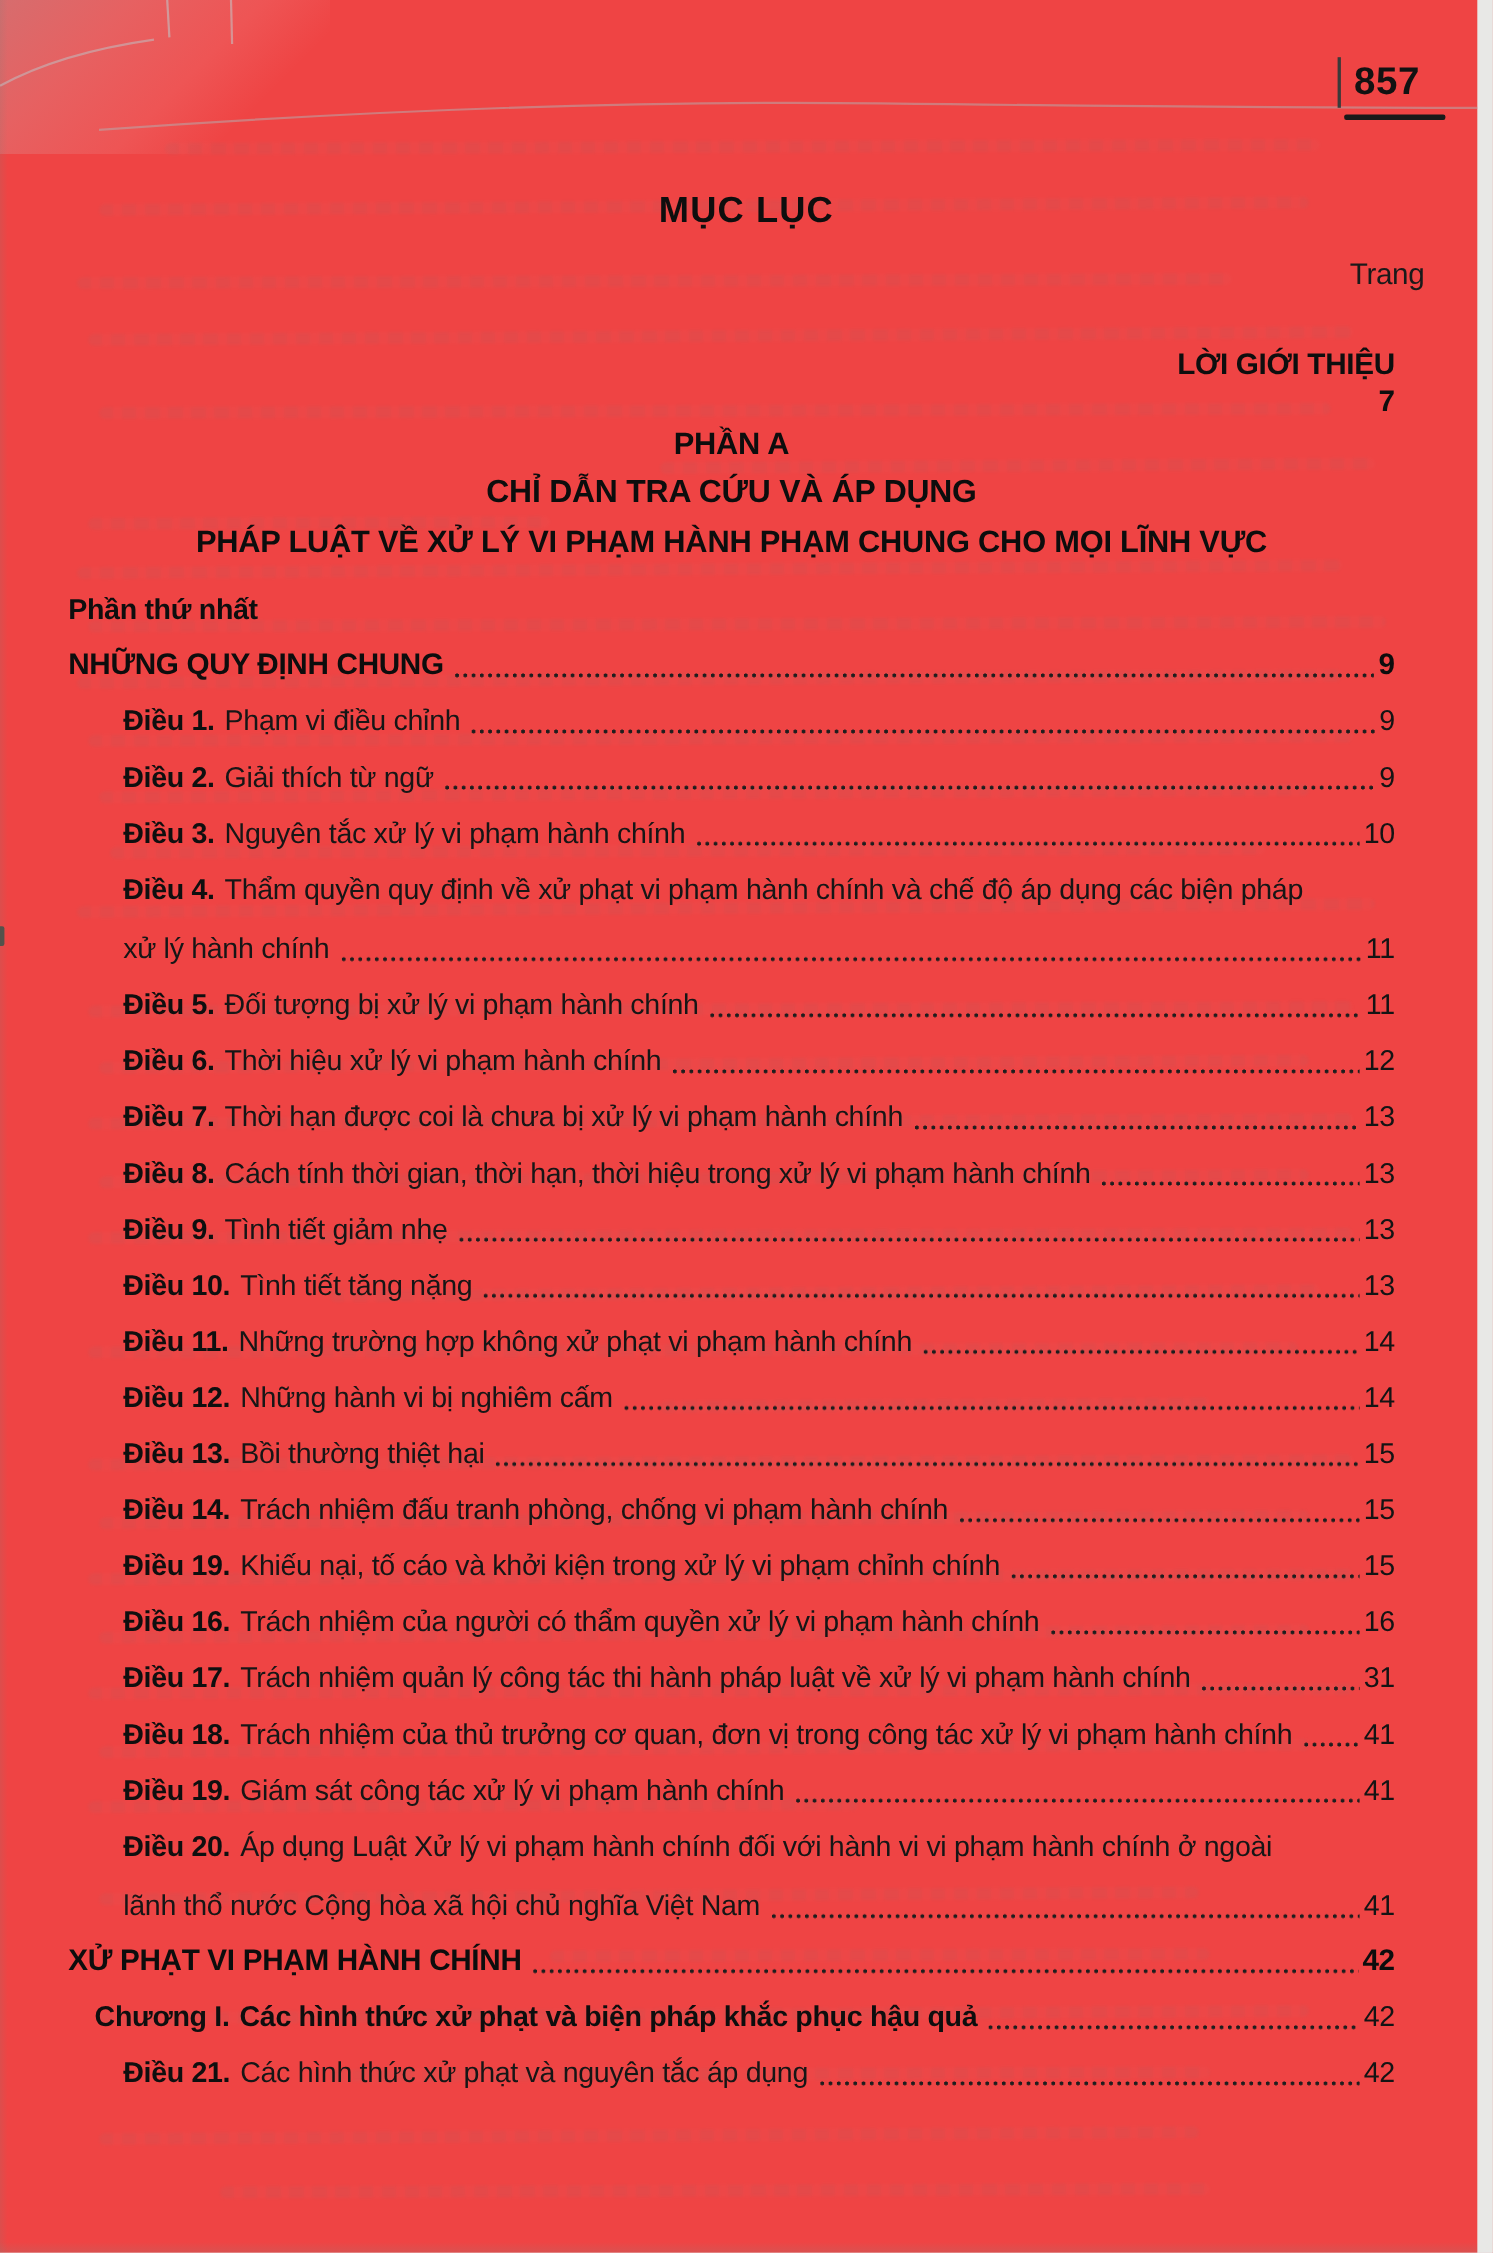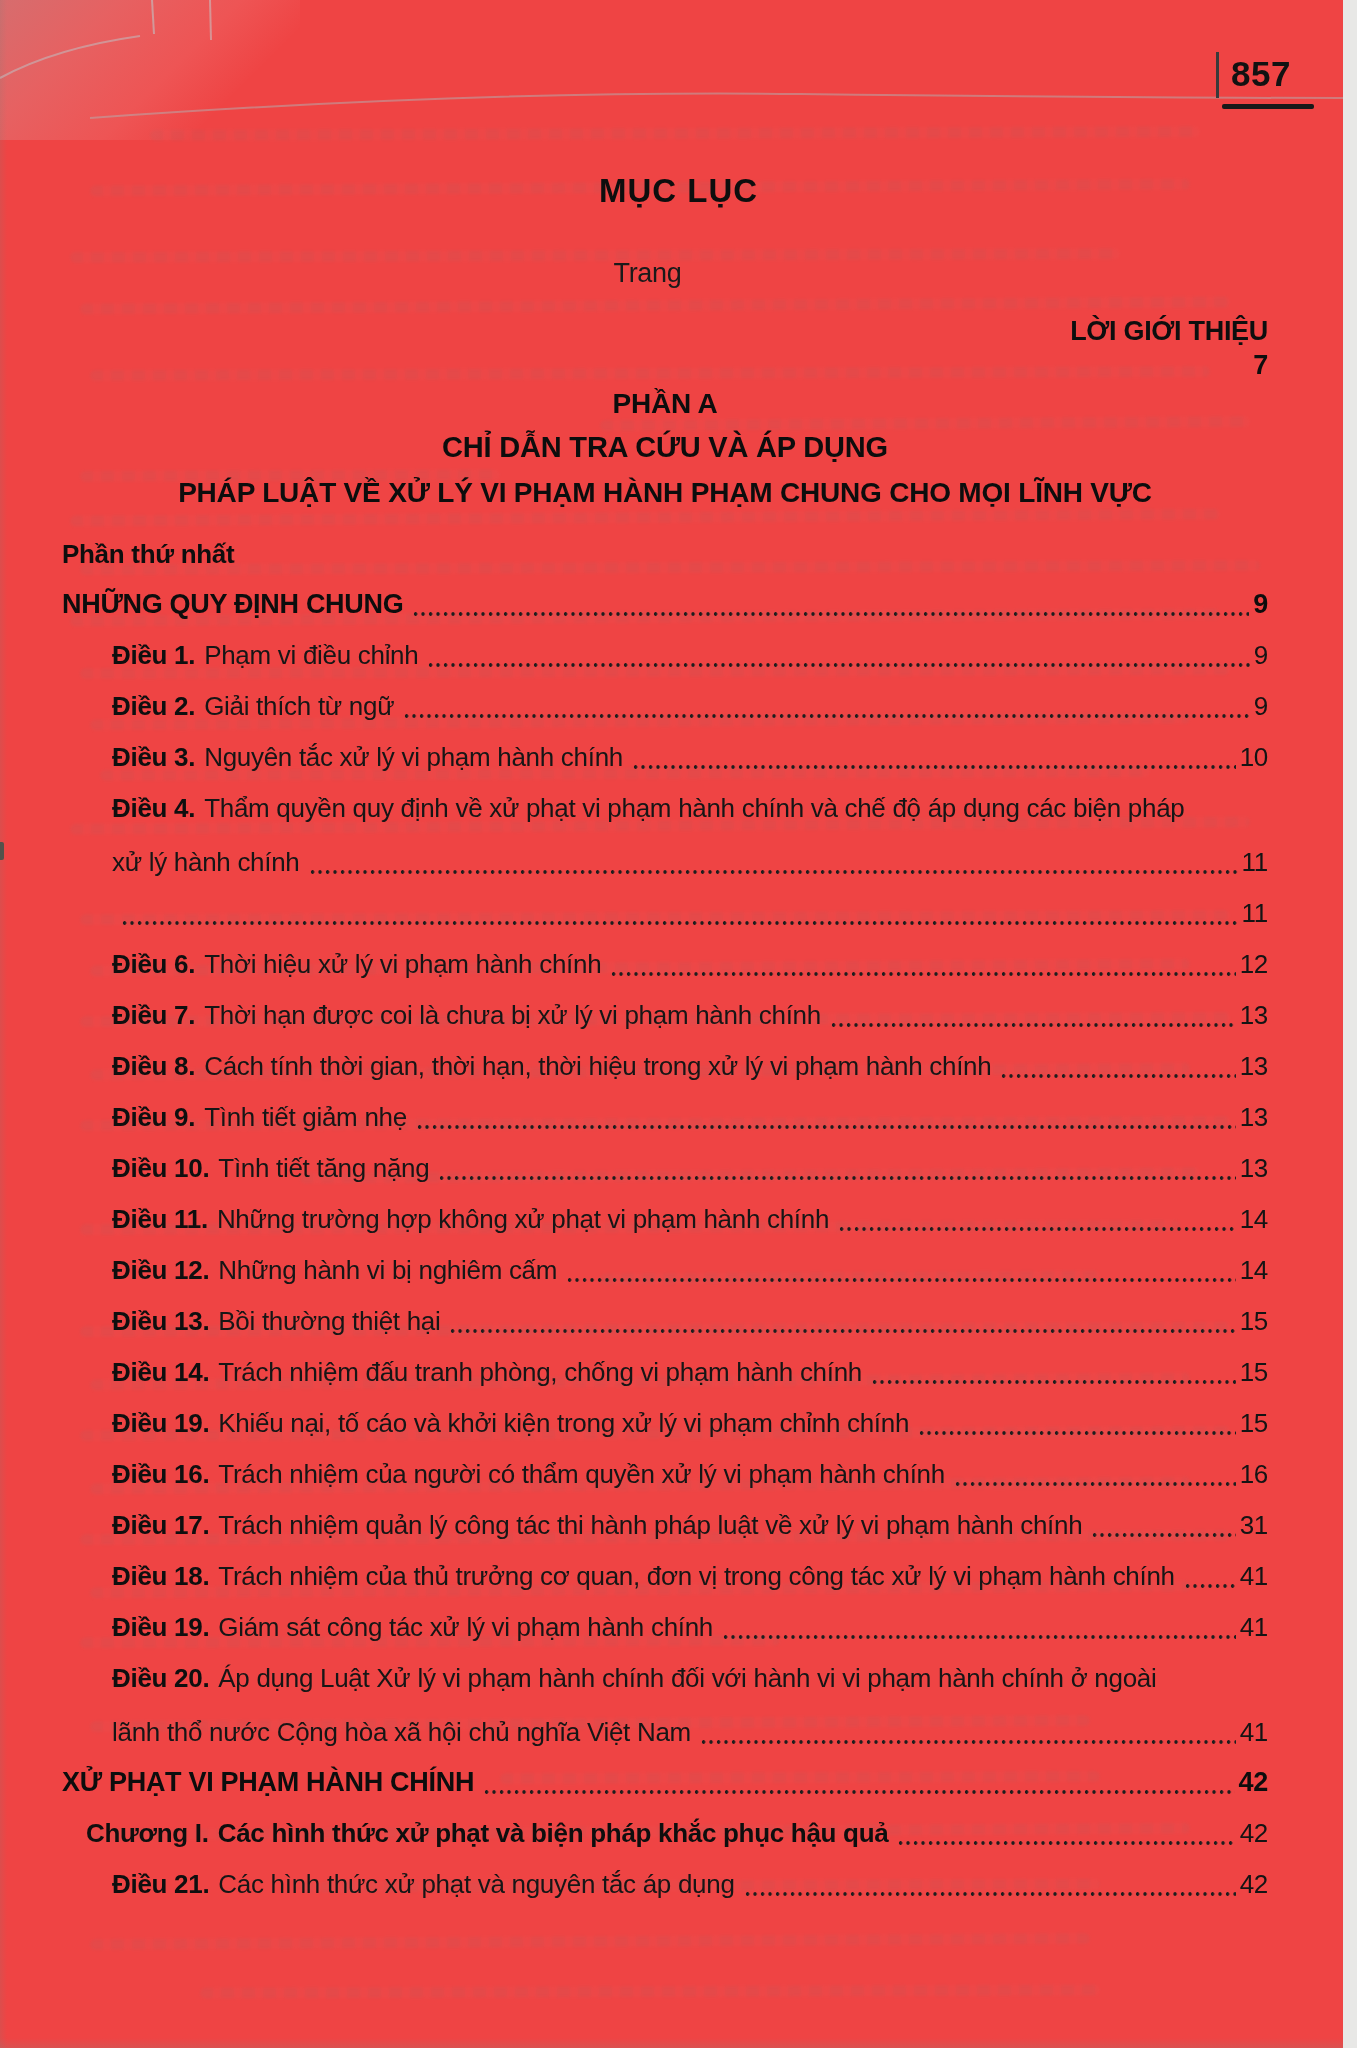--- a/index.html
+++ b/index.html
@@ -38,22 +38,22 @@
   
   .folio{position:absolute;top:52px;left:1216px;display:flex;align-items:flex-start;}
   .folio-bar{width:3px;height:46px;background:#3a3a3a;margin-right:12px;}
   .folio-num{font-size:35px;font-weight:bold;letter-spacing:.5px;color:#121212;line-height:44px;}
   .folio-rule{position:absolute;top:104px;left:1222px;width:92px;height:5px;background:#191919;border-radius:2px;}
   .doc-title{
     position:absolute;top:172px;left:0;width:1357px;text-align:center;
     font-size:33px;font-weight:bold;letter-spacing:1px;color:#0e0e0e;
   }
   .col-header{
-    position:absolute;top:234px;left:0;width:1295px;text-align:center;
-    font-size:27px;color:#1a1a1a;letter-spacing:-.3px;margin-top:24px;
+    position:absolute;top:234px;left:0;width:1295px;text-align:right;
+    font-size:27px;color:#1a1a1a;letter-spacing:-.3px;
   }
   
   .toc{position:absolute;top:316px;left:62px;width:1206px;}
   .row{display:flex;align-items:flex-end;height:51px;box-sizing:border-box;padding-bottom:6px;letter-spacing:-.3px;}
   .row .txt{white-space:nowrap;font-size:26px;color:#161616;}
   .row .lbl{font-weight:bold;color:#0f0f0f;margin-right:9px;}
   .row .lead{
     flex:1 1 auto;height:6px;margin:0 4px 3px 10px;
     background-image:radial-gradient(circle at 2.5px 3px,#1d1d1d 1.55px,rgba(0,0,0,0) 2px);
     background-size:7.5px 6px;background-repeat:repeat-x;background-position:left bottom;
@@ -176,20 +176,21 @@
         </div>
         <div class="row article">
           <span class="txt"><span class="lbl">Điều 4.</span><span>Thẩm quyền quy định về xử phạt vi phạm hành chính và chế độ áp dụng các biện pháp</span></span>
         </div>
         <div class="row article-wrap">
           <span class="txt">xử lý hành chính</span>
           <span class="lead"></span>
           <span class="pg">11</span>
         </div>
         <div class="row article">
+          <span class="txt"><span class="lbl">Điều 5.</span><span>Đối tượng bị xử lý vi phạm hành chính</span></span>
           <span class="lead"></span>
           <span class="pg">11</span>
         </div>
         <div class="row article">
           <span class="txt"><span class="lbl">Điều 6.</span><span>Thời hiệu xử lý vi phạm hành chính</span></span>
           <span class="lead"></span>
           <span class="pg">12</span>
         </div>
         <div class="row article">
           <span class="txt"><span class="lbl">Điều 7.</span><span>Thời hạn được coi là chưa bị xử lý vi phạm hành chính</span></span>

